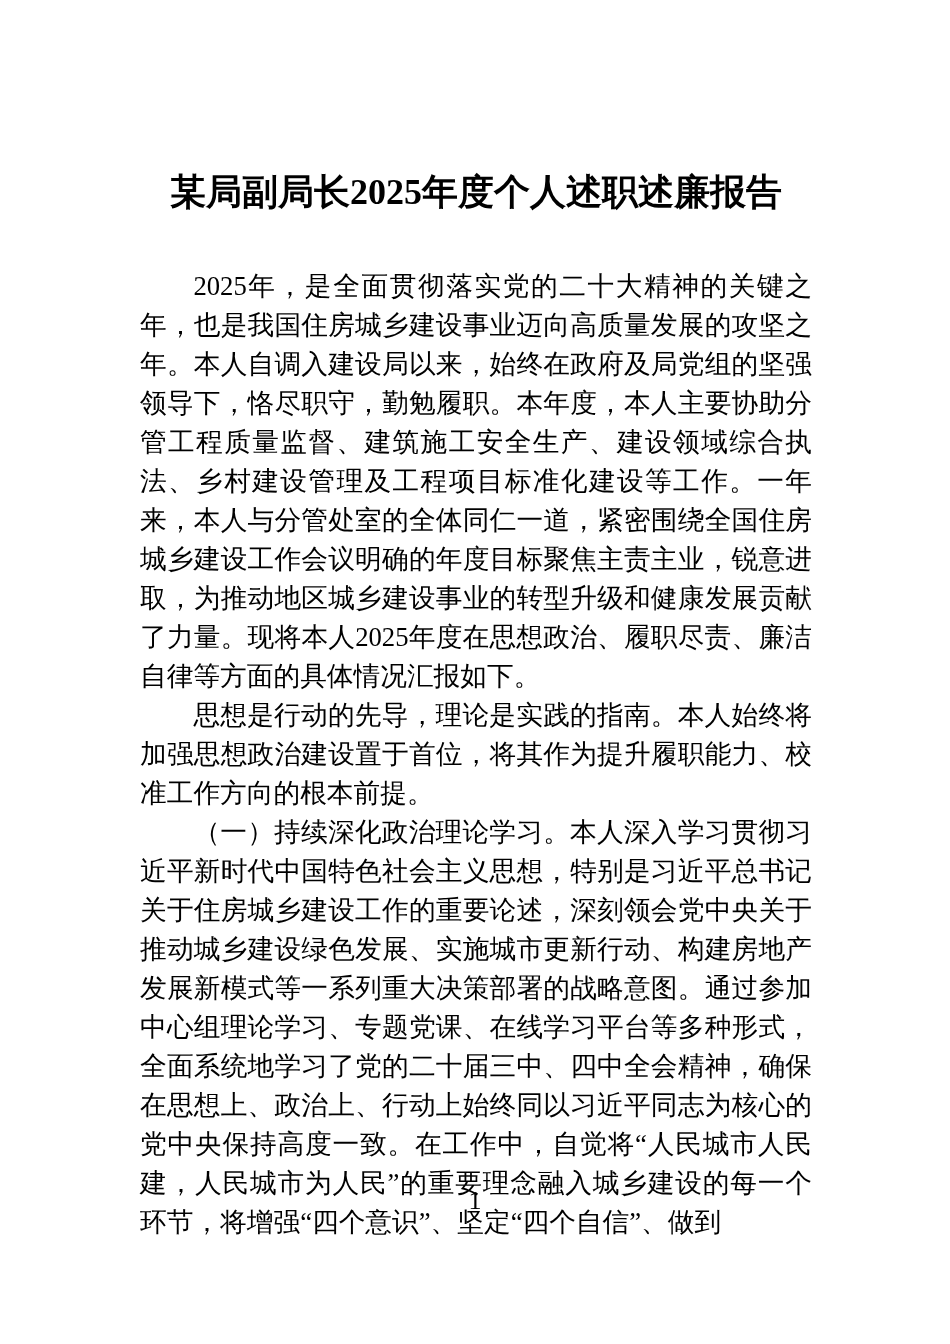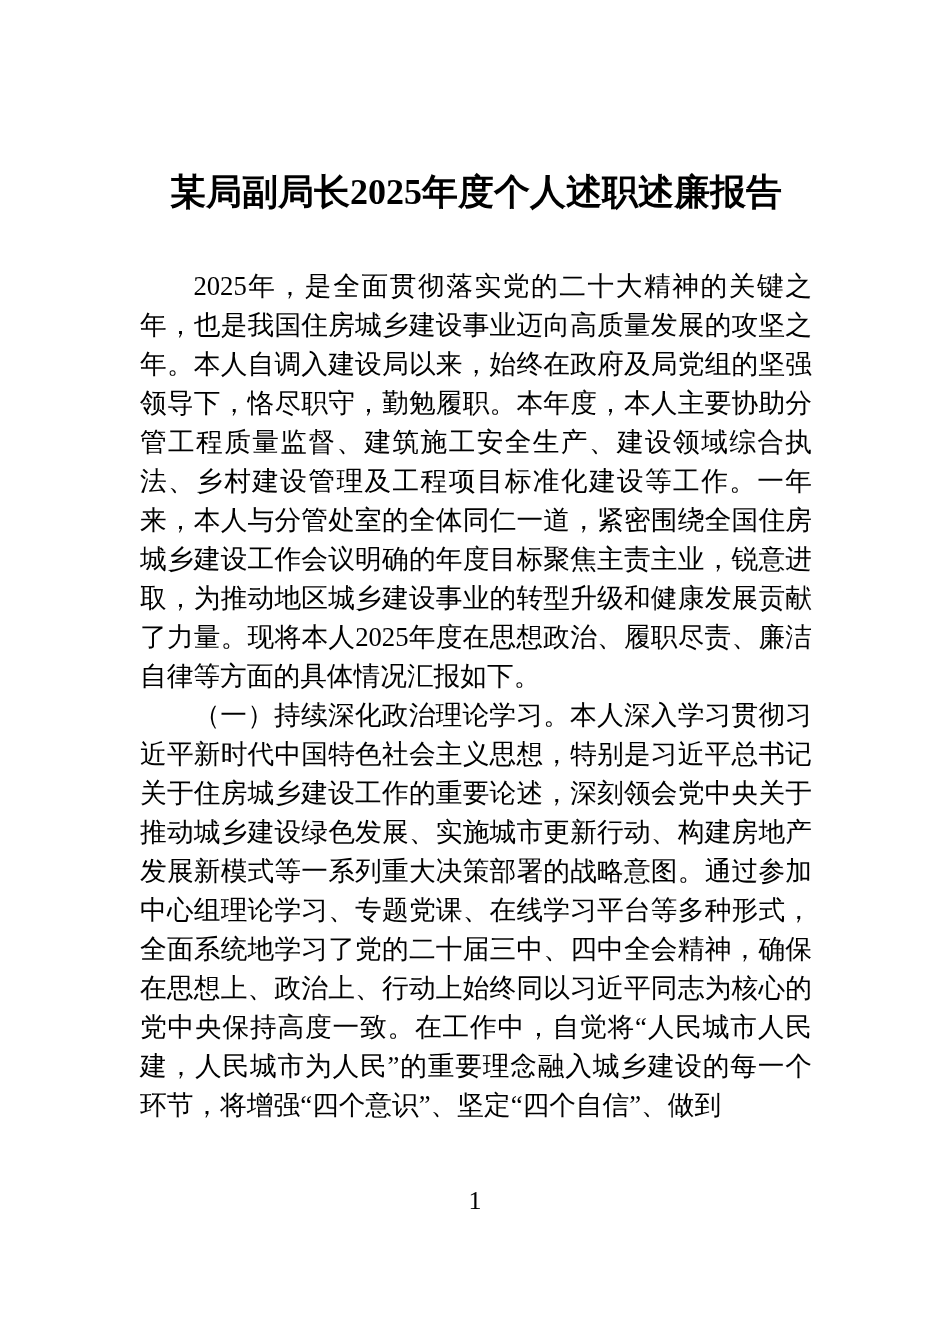--- a/index.html
+++ b/index.html
@@ -56,17 +56,18 @@
   }
 </style>
 </head>
 <body>
 
 <div class="page">
   <div class="content">
     <h1 class="doc-title">某局副局长2025年度个人述职述廉报告</h1>
     <div class="body-text">
         <p class="para">2025年，是全面贯彻落实党的二十大精神的关键之年，也是我国住房城乡建设事业迈向高质量发展的攻坚之年。本人自调入建设局以来，始终在政府及局党组的坚强领导下，恪尽职守，勤勉履职。本年度，本人主要协助分管工程质量监督、建筑施工安全生产、建设领域综合执法、乡村建设管理及工程项目标准化建设等工作。一年来，本人与分管处室的全体同仁一道，紧密围绕全国住房城乡建设工作会议明确的年度目标聚焦主责主业，锐意进取，为推动地区城乡建设事业的转型升级和健康发展贡献了力量。现将本人2025年度在思想政治、履职尽责、廉洁自律等方面的具体情况汇报如下。</p>
+        <p class="para">思想是行动的先导，理论是实践的指南。本人始终将加强思想政治建设置于首位，将其作为提升履职能力、校准工作方向的根本前提。</p>
         <p class="para">（一）持续深化政治理论学习。本人深入学习贯彻习近平新时代中国特色社会主义思想，特别是习近平总书记关于住房城乡建设工作的重要论述，深刻领会党中央关于推动城乡建设绿色发展、实施城市更新行动、构建房地产发展新模式等一系列重大决策部署的战略意图。通过参加中心组理论学习、专题党课、在线学习平台等多种形式，全面系统地学习了党的二十届三中、四中全会精神，确保在思想上、政治上、行动上始终同以习近平同志为核心的党中央保持高度一致。在工作中，自觉将“人民城市人民建，人民城市为人民”的重要理念融入城乡建设的每一个环节，将增强“四个意识”、坚定“四个自信”、做到</p>
       </div>
   </div>
   <div class="page-number">1</div>
 </div>
 
 </body></html>

